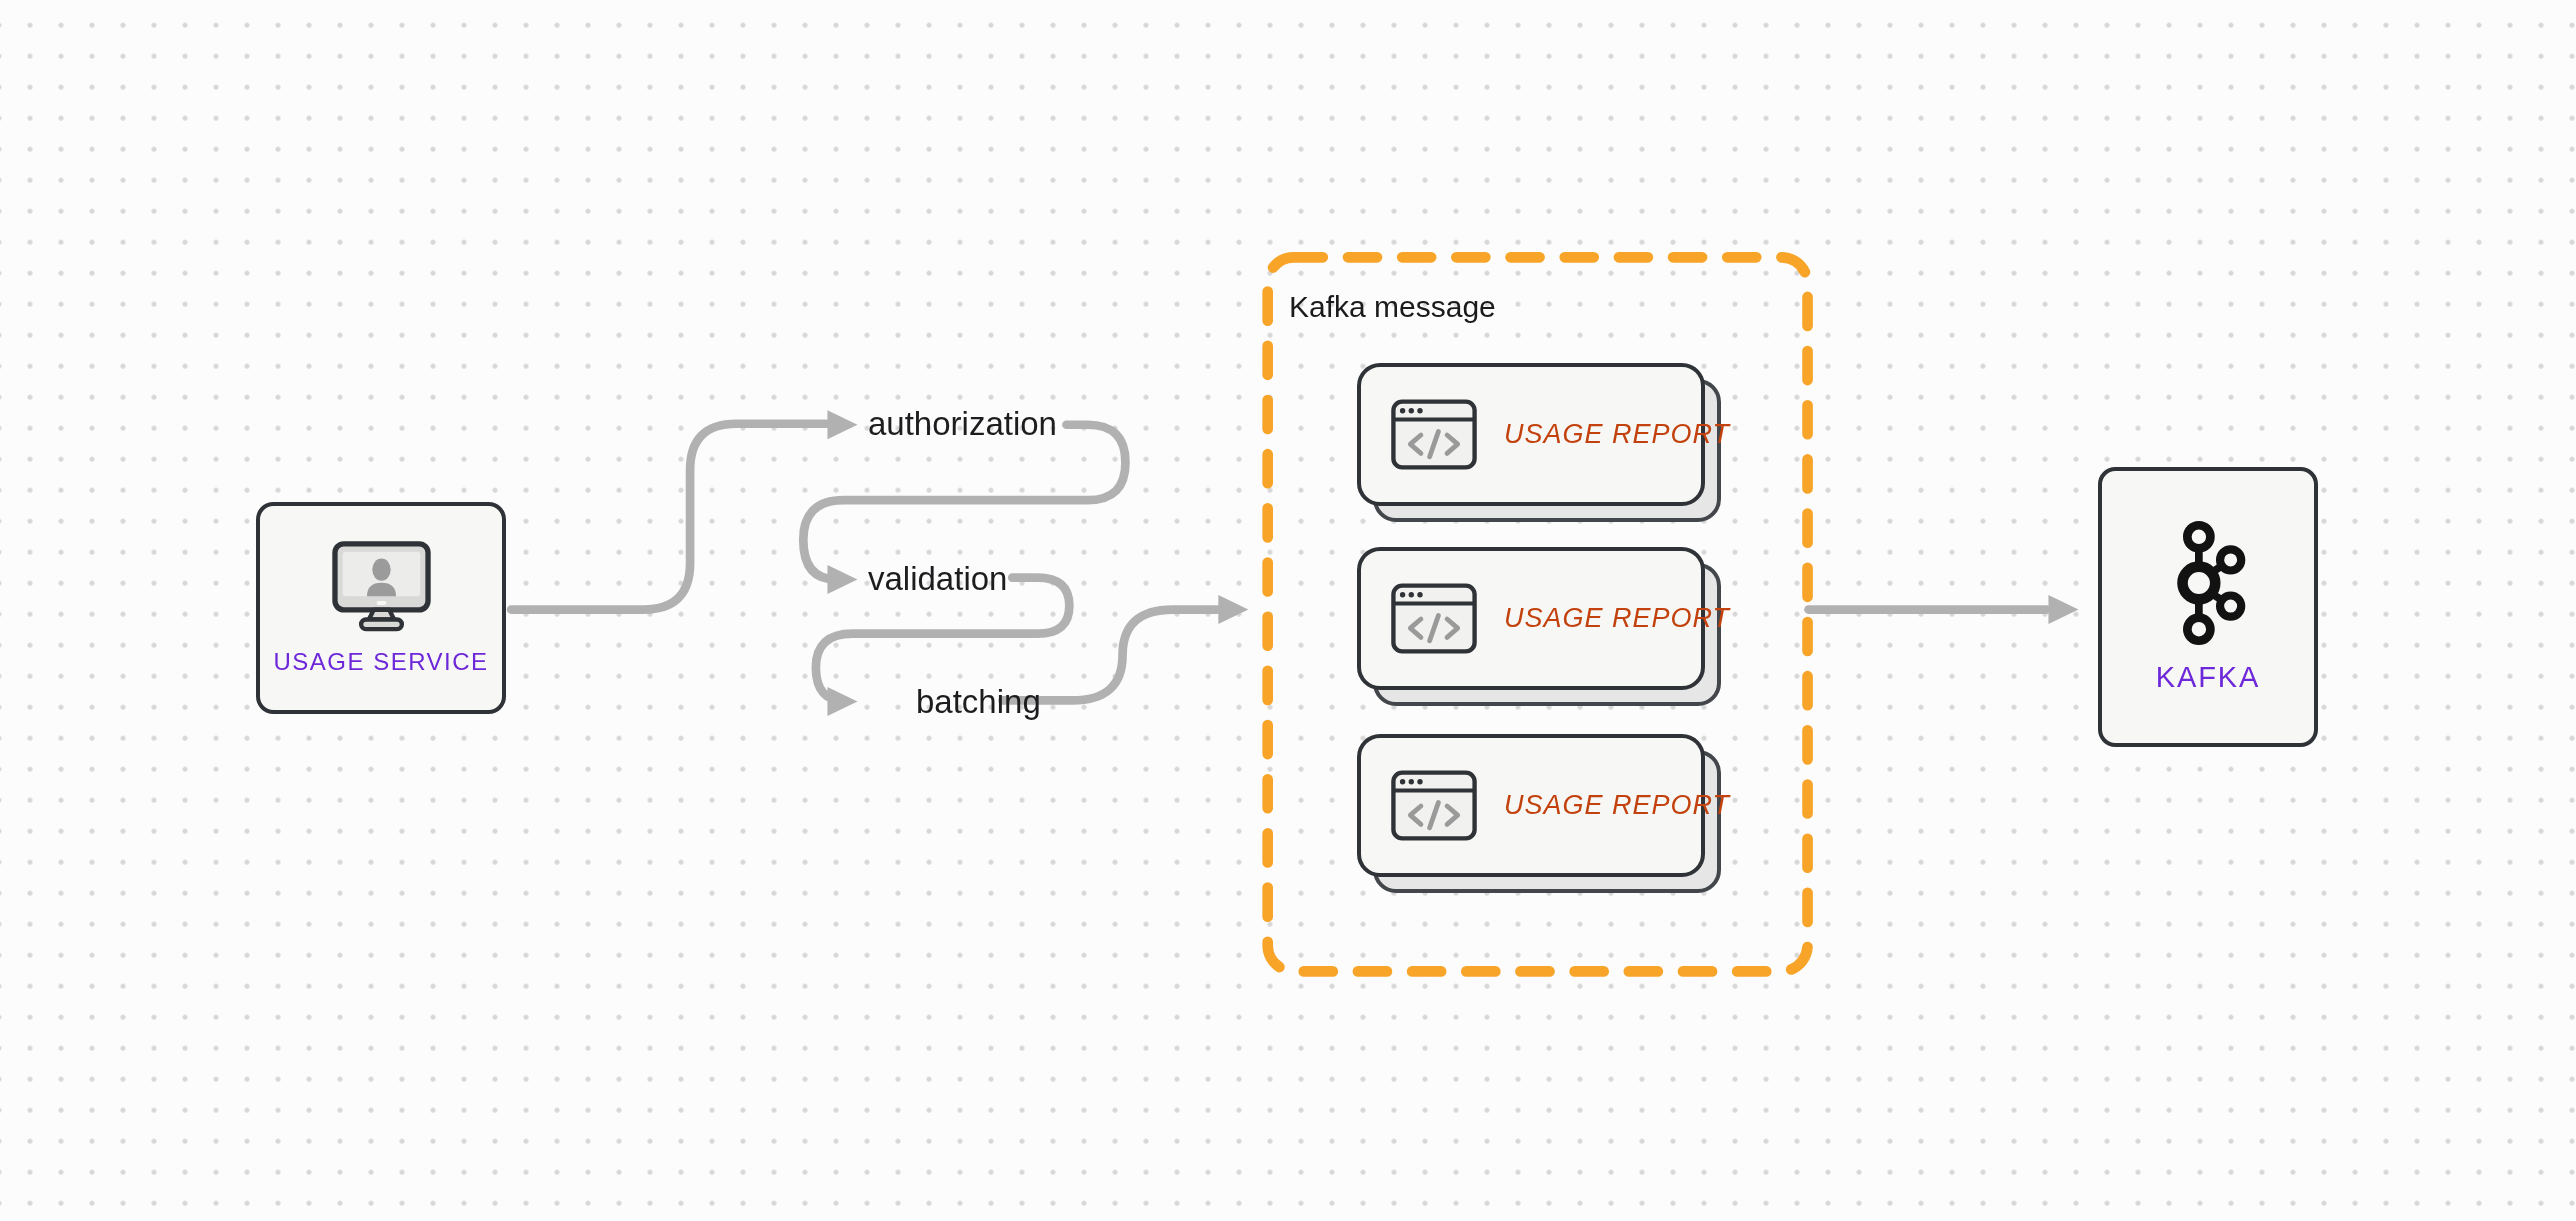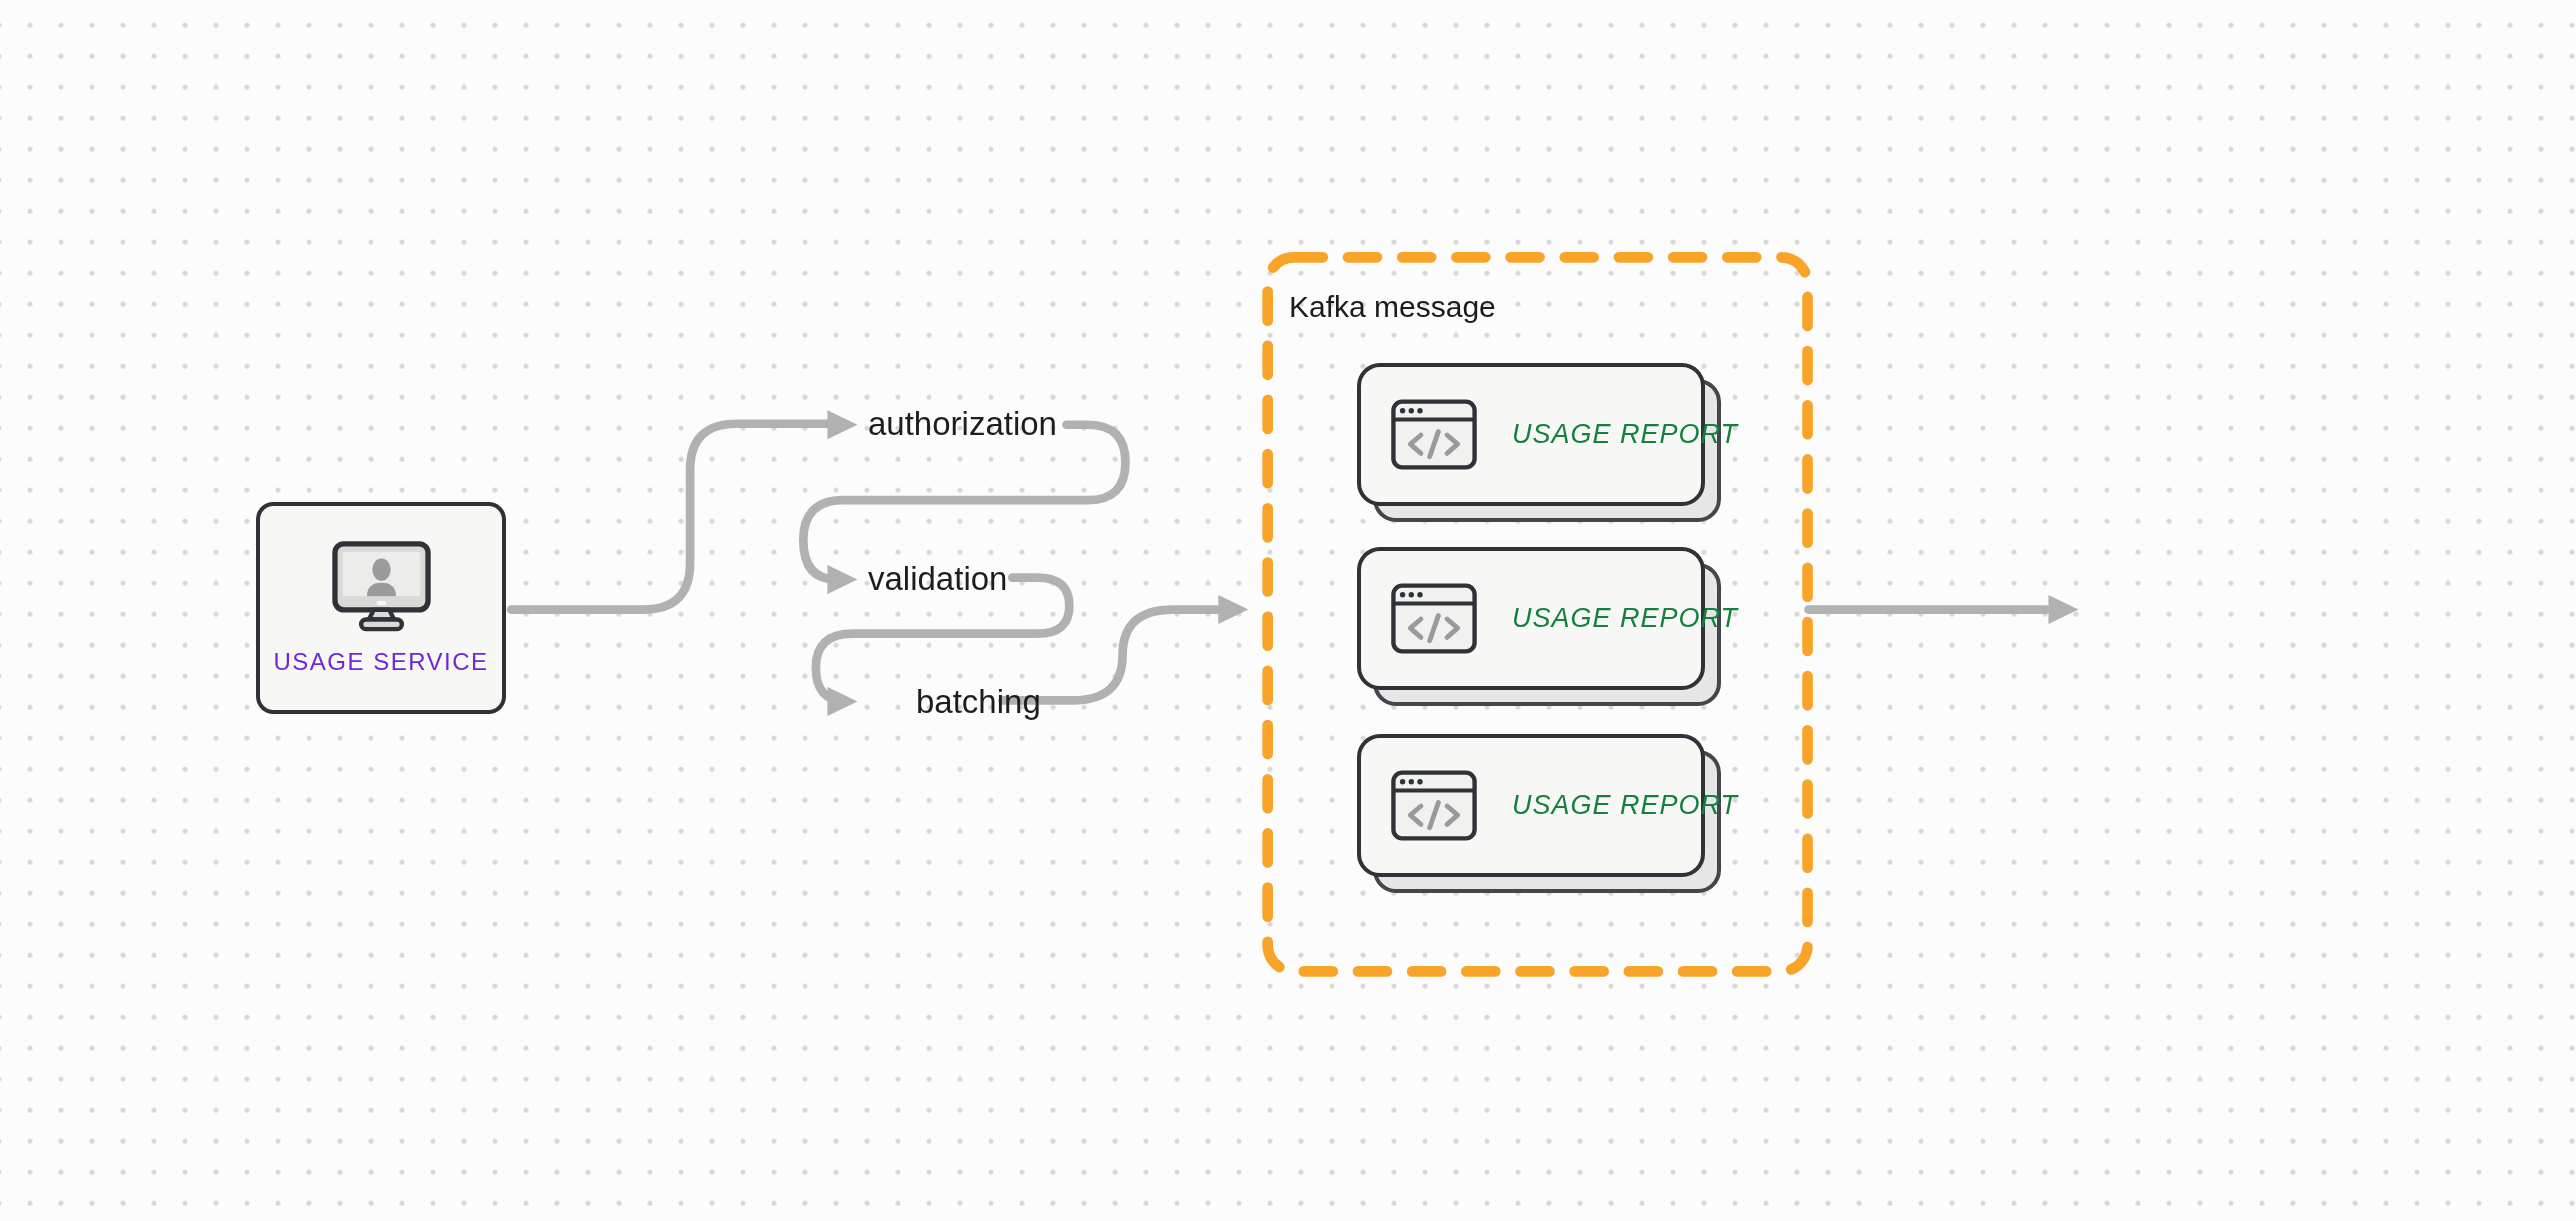--- a/index.html
+++ b/index.html
@@ -65,23 +65,23 @@
   .card-front{
     position:absolute;left:0;top:0;width:348px;height:143px;
     background:#f7f7f5;border:4.8px solid #2f3337;border-radius:23px;
     box-sizing:border-box;
     display:flex;align-items:center;
     padding-left:30px;
   }
   .card-label{
     font-style:italic;
     font-size:27px;
-    color:#15803d;
+    color:#c2410c;
     letter-spacing:1px;
-    margin-left:35px;
+    margin-left:27px;
     white-space:nowrap;
   }
   #card-1{top:363px;}
   #card-2{top:547px;}
   #card-3{top:734px;}
 </style>
 </head>
 <body>
 
 <div id="canvas">
@@ -184,15 +184,33 @@
             <path d="M31 37 L20 46.5 L31 56"></path>
             <path d="M58 37 L69 46.5 L58 56"></path>
             <path d="M49 33.5 L40 59.5"></path>
           </g>
         </svg>
       </span>
       <span class="card-label">USAGE REPORT</span>
     </div>
   </div>
 
+  <div class="node" id="kafka-node">
+    <span>
+      <svg width="77" height="126" viewBox="0 0 80 130">
+        <g stroke="#121212" fill="none">
+          <line x1="30" y1="29" x2="30" y2="49" stroke-width="8"></line>
+          <line x1="30" y1="81" x2="30" y2="101" stroke-width="8"></line>
+          <line x1="42" y1="55" x2="54" y2="47" stroke-width="8"></line>
+          <line x1="42" y1="75" x2="54" y2="83" stroke-width="8"></line>
+          <circle cx="30" cy="17" r="12" stroke-width="9"></circle>
+          <circle cx="30" cy="113" r="12" stroke-width="9"></circle>
+          <circle cx="63" cy="41" r="11" stroke-width="8.5"></circle>
+          <circle cx="63" cy="89" r="11" stroke-width="8.5"></circle>
+          <circle cx="30" cy="65" r="17" stroke-width="11"></circle>
+        </g>
+      </svg>
+    </span>
+    <span class="node-label">KAFKA</span>
+  </div>
 
 </div>
 
 
 </body></html>

